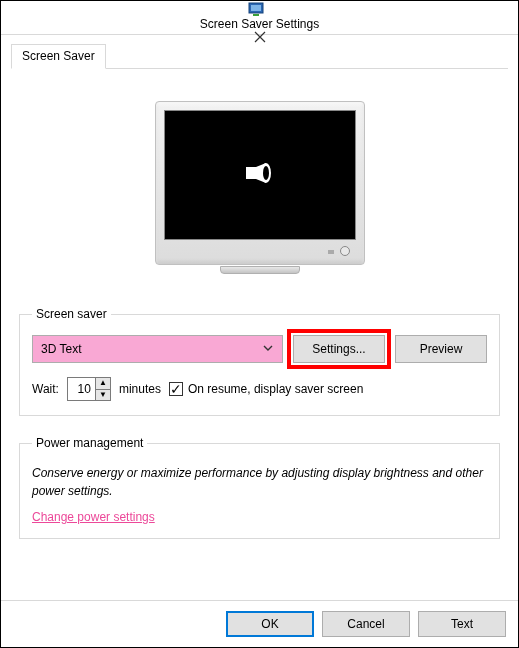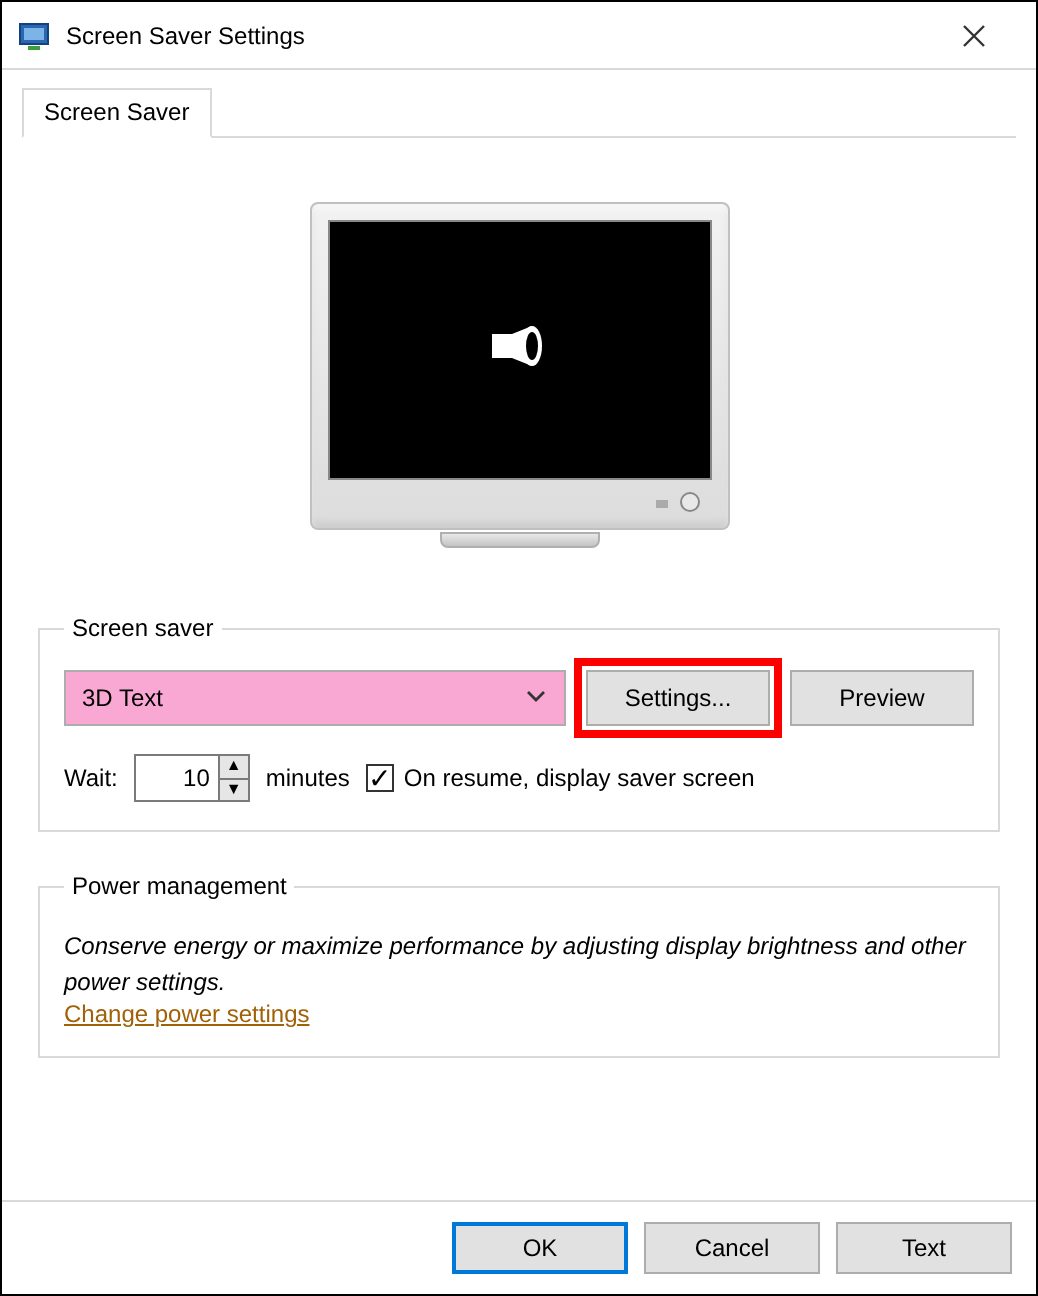--- a/index.html
+++ b/index.html
@@ -13,20 +13,21 @@
     height: 648px;
     border: 1px solid #000;
     position: relative;
   }
   .titlebar {
     height: 34px;
     display: flex;
     align-items: center;
     padding: 0 8px 0 8px;
     border-bottom: 1px solid #d9d9d9;
+    flex-direction: column;
   }
   .titlebar .app-icon {
     width: 16px; height: 16px; margin-right: 8px;
     display: flex; align-items: center; justify-content: center;
   }
   .titlebar .title { flex: 1; font-size: 12px; }
   .titlebar .close {
     width: 46px; height: 30px;
     display: flex; align-items: center; justify-content: center;
     font-size: 14px;
@@ -145,21 +146,21 @@
     margin-top: 14px;
     display: flex;
     align-items: center;
     gap: 8px;
   }
   .spinner {
     display: flex;
     align-items: stretch;
   }
   .spinner input {
-    width: 42px;
+    width: 28px;
     height: 24px;
     border: 1px solid #7a7a7a;
     border-right: none;
     text-align: right;
     padding-right: 4px;
     font-size: 12px;
     font-family: inherit;
   }
   .spinner .arrows {
     display: flex;
@@ -184,24 +185,25 @@
   }
   .checkbox .box {
     width: 14px; height: 14px;
     border: 1px solid #333;
     display: flex; align-items: center; justify-content: center;
     font-size: 14px;
     line-height: 1;
     background: #fff;
   }
   .link {
-    color: #a16207;
+    color: #ec4899;
     text-decoration: underline;
     cursor: pointer;
     display: inline-block;
+    margin-top: 10px;
   }
   .footer {
     position: absolute;
     left: 0; right: 0; bottom: 0;
     border-top: 1px solid #d9d9d9;
     padding: 10px 12px;
     display: flex;
     justify-content: flex-end;
     gap: 8px;
     background: #fff;

